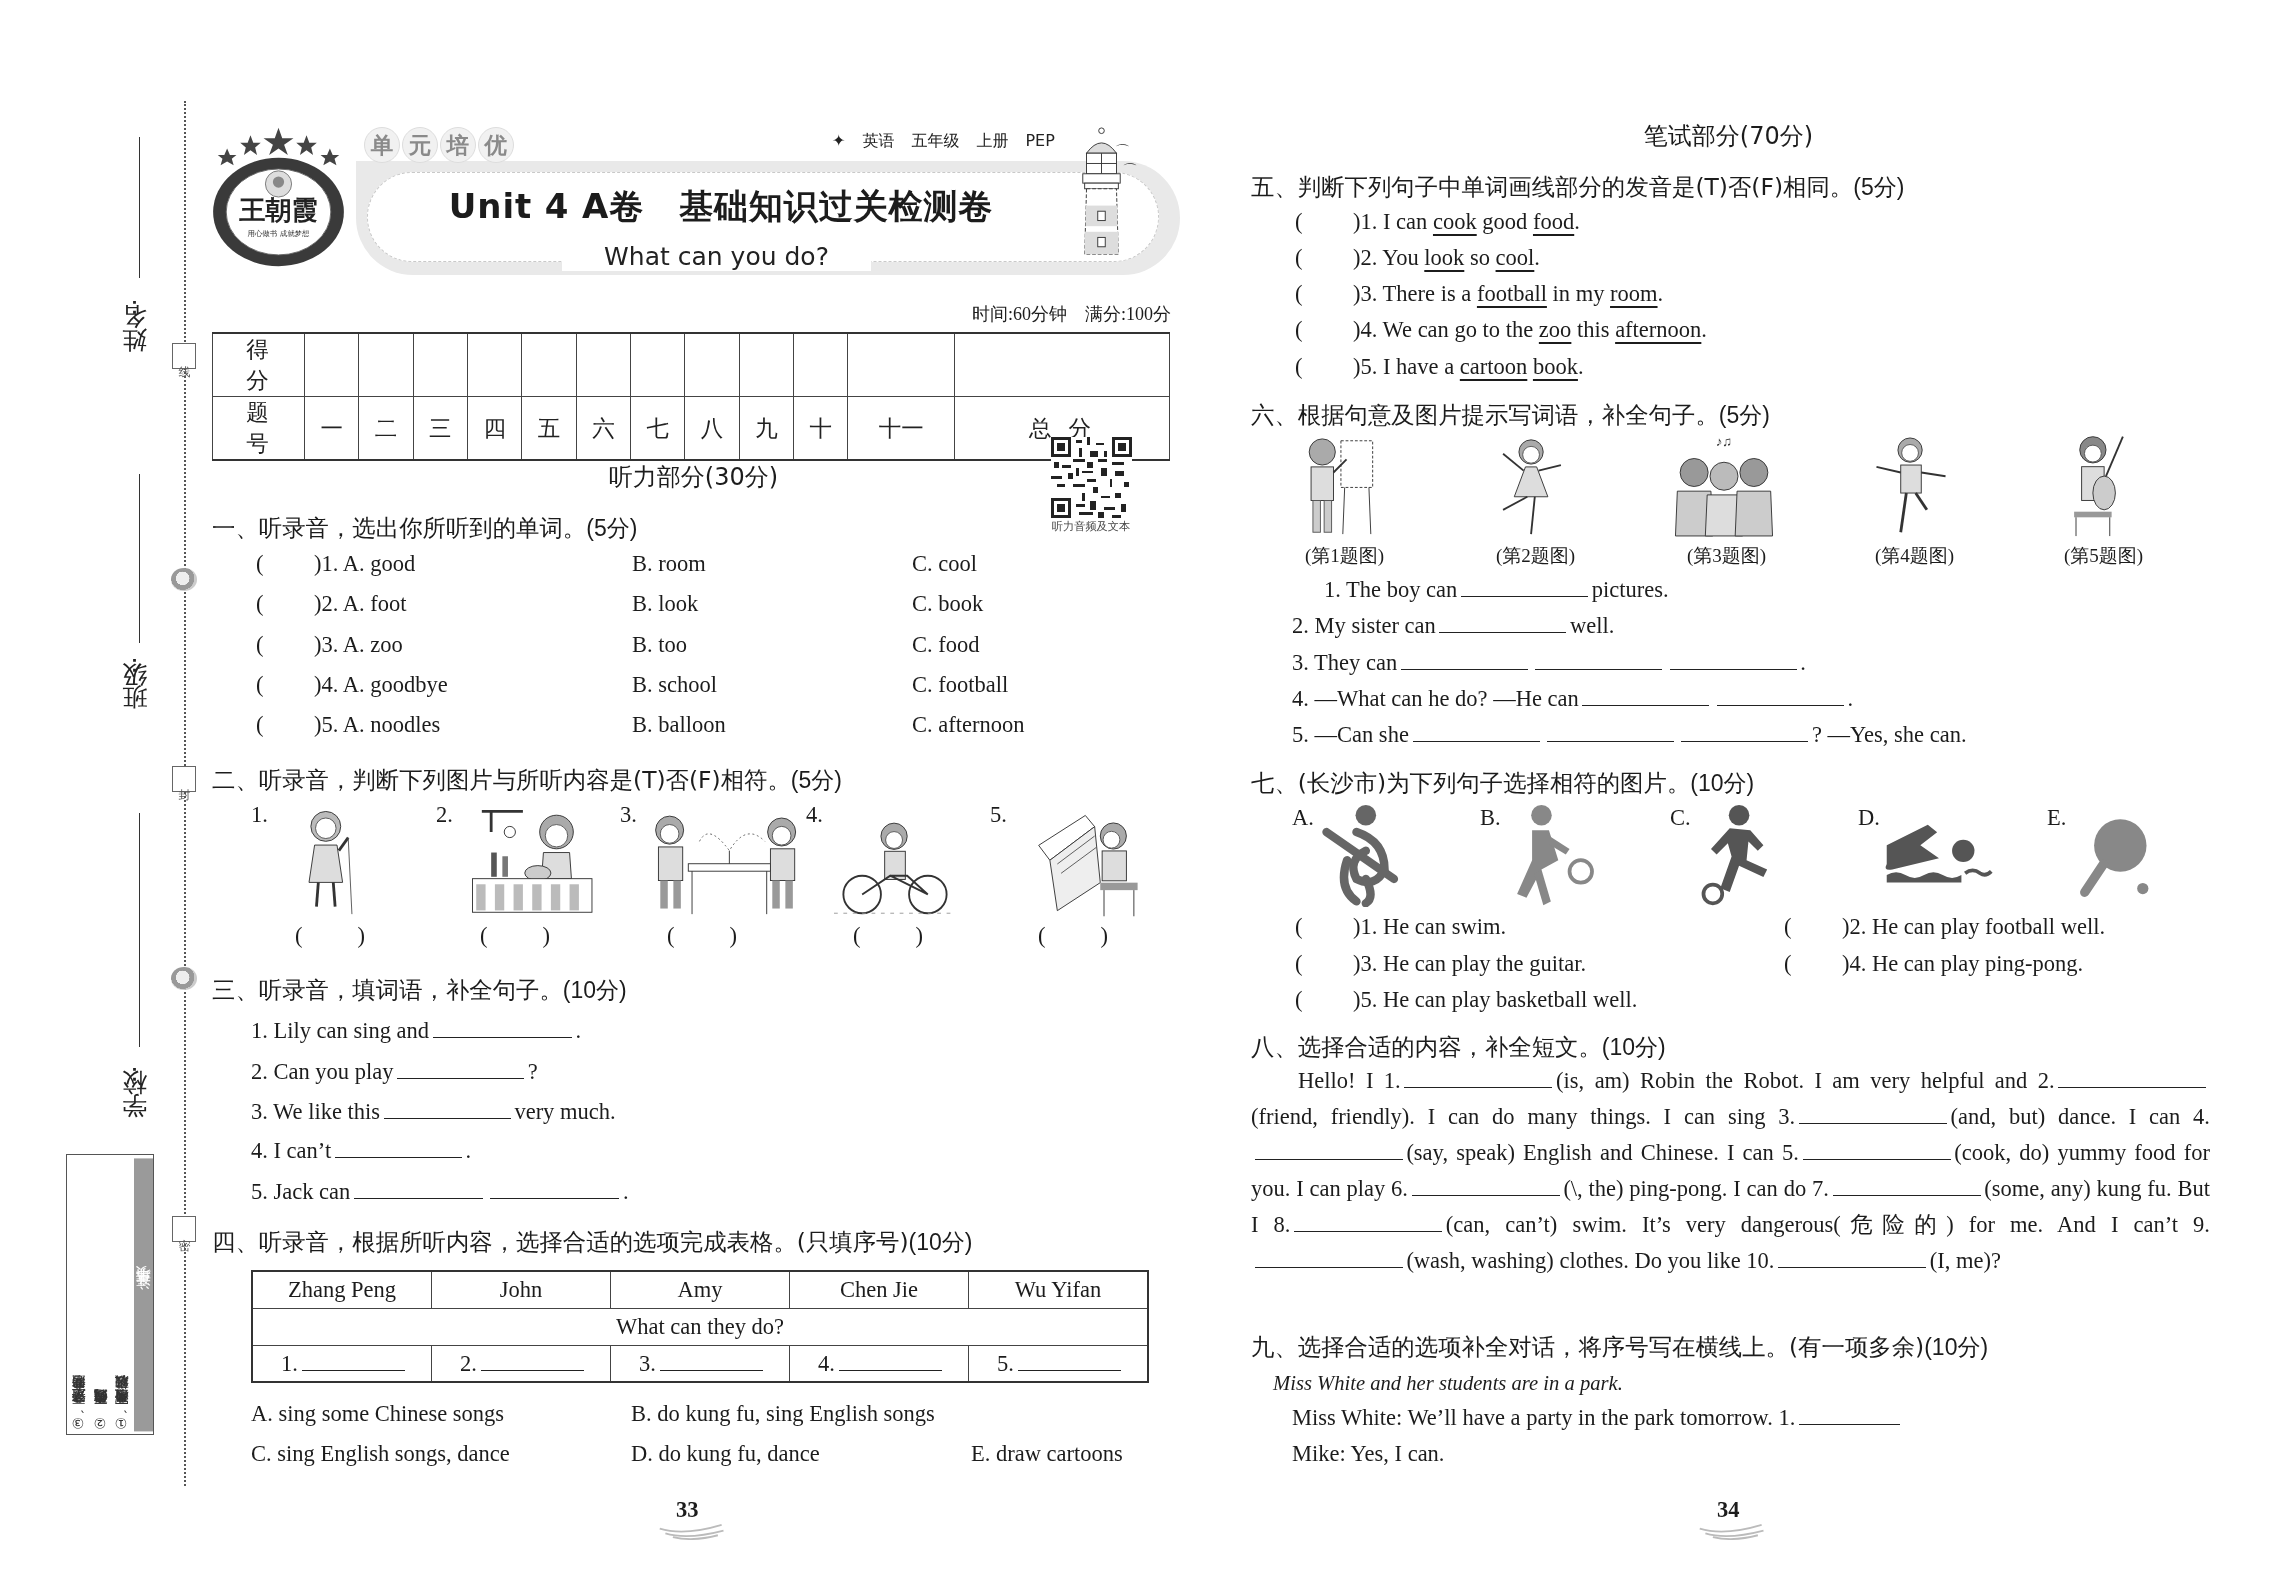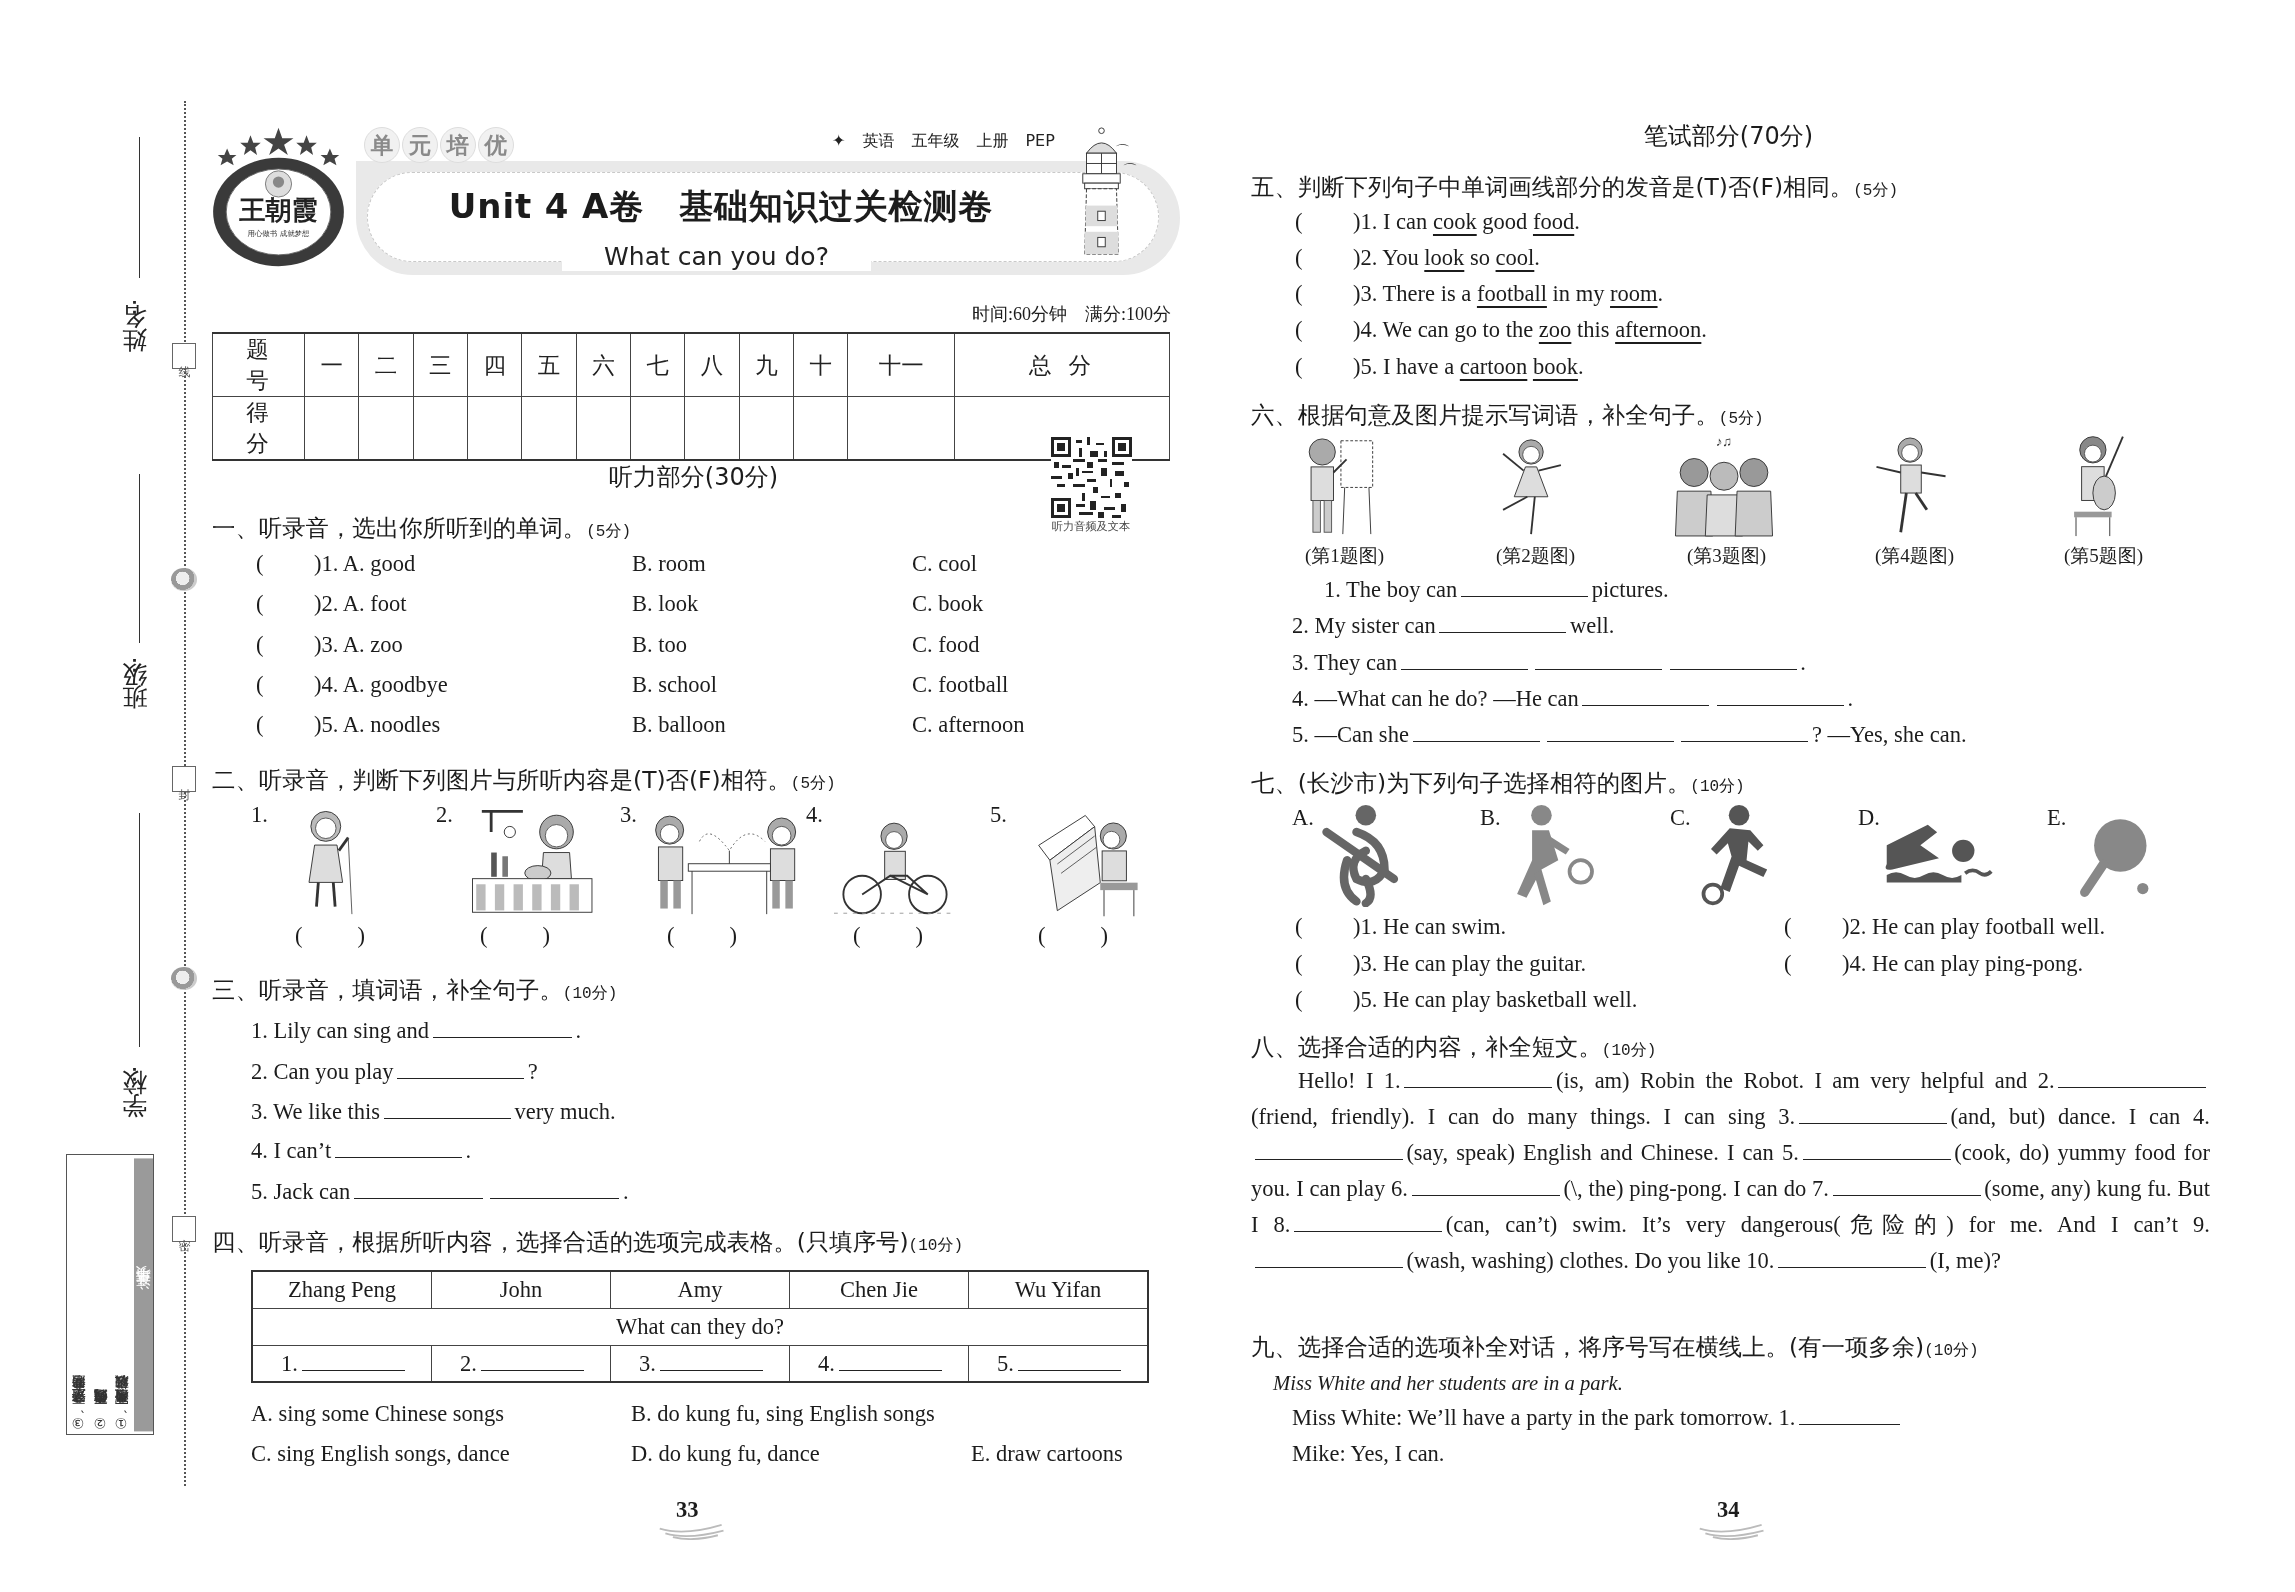--- a/index.html
+++ b/index.html
@@ -34,21 +34,21 @@
   
   table.score { position: absolute; left: 212px; top: 332px; width: 958px; border-collapse: collapse; border-top: 2.8px solid #333; border-bottom: 2.8px solid #333; border-left: 1.9px solid #333; border-right: 1.9px solid #333; }
   table.score td { border: 1.4px solid #444; height: 44px; text-align: center; font-size: 22.5px; font-family: "DejaVu Sans", sans-serif; color: #222; }
   table.score td.first { width: 92px; letter-spacing: 19px; padding-left: 17px; }
 
   .part-heading { font-size: 24px; text-align: center; }
   .qr { left: 1051px; top: 437px; width: 81px; height: 81px; }
   .qr-caption { left: 1035px; top: 519px; width: 112px; text-align: center; font-size: 11.2px; color: #444; }
 
   .sec-heading { font-size: 23.4px; white-space: nowrap; }
-  .sec-heading .pts { font-family: Liberation Mono, monospace; font-size: 16px; }
+  .sec-heading .pts { font-family: Liberation Sans, sans-serif; font-size: 23px; }
   .row { font-size: 22.5px; white-space: nowrap; line-height: 28px; }
   .paren-open { display: inline-block; width: 58px; }
   .blank { display: inline-block; border-bottom: 1.4px solid #222; height: 20.6px; vertical-align: baseline; margin: 0 3.7px; }
   .u { text-decoration: underline; text-underline-offset: 4.7px; }
 
   
   .pic { width: 112px; height: 112px; }
   .pic-num { font-size: 22.5px; }
   .tf-paren { font-size: 22.5px; width: 70px; display: flex; justify-content: space-between; }
 
@@ -139,48 +139,48 @@
 </svg>
 <div class="abs birds">⌒<br>&nbsp;&nbsp;⌒</div>
 
 <div class="abs main-title cn">Unit 4 A卷　基础知识过关检测卷</div>
 <div class="abs subtitle">What can you do?</div>
 <div class="abs timeline">时间:60分钟　满分:100分</div>
 
 <table class="score">
   <tbody>
       <tr>
+    <td class="first">得分</td>
+    <td></td>
+    <td></td>
+    <td></td>
+    <td></td>
+    <td></td>
+    <td></td>
+    <td></td>
+    <td></td>
+    <td></td>
+    <td></td>
+    <td></td>
+    <td></td>
+  </tr>
+  <tr>
     <td class="first">题号</td>
     <td>一</td>
     <td>二</td>
     <td>三</td>
     <td>四</td>
     <td>五</td>
     <td>六</td>
     <td>七</td>
     <td>八</td>
     <td>九</td>
     <td>十</td>
     <td>十一</td>
     <td style="letter-spacing:17px; padding-left:13px;">总分</td>
-  </tr>
-  <tr>
-    <td class="first">得分</td>
-    <td></td>
-    <td></td>
-    <td></td>
-    <td></td>
-    <td></td>
-    <td></td>
-    <td></td>
-    <td></td>
-    <td></td>
-    <td></td>
-    <td></td>
-    <td></td>
   </tr>
 </tbody>
   </table>
 
 <div class="abs part-heading cn" style="left:525px; top:461px; width:337px;">听力部分(30分)</div>
 
 <svg class="abs qr" viewBox="0 0 29 29" shape-rendering="crispEdges">
   <rect width="29" height="29" fill="#fff"></rect>
   <g fill="#222">
     <rect x="0" y="0" width="7" height="7"></rect>

